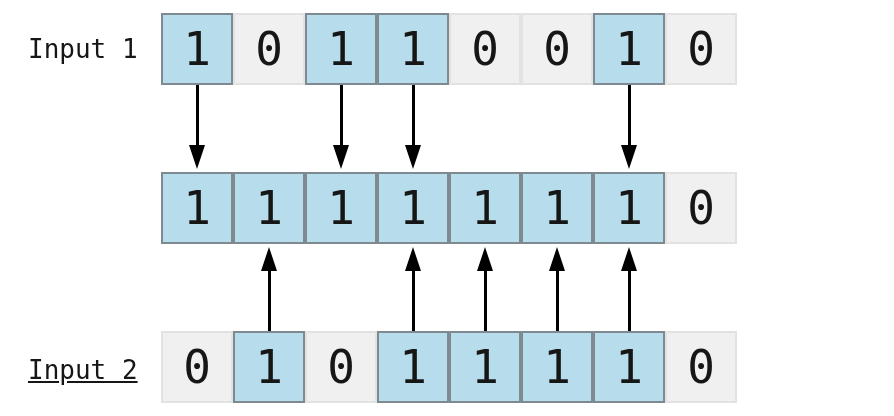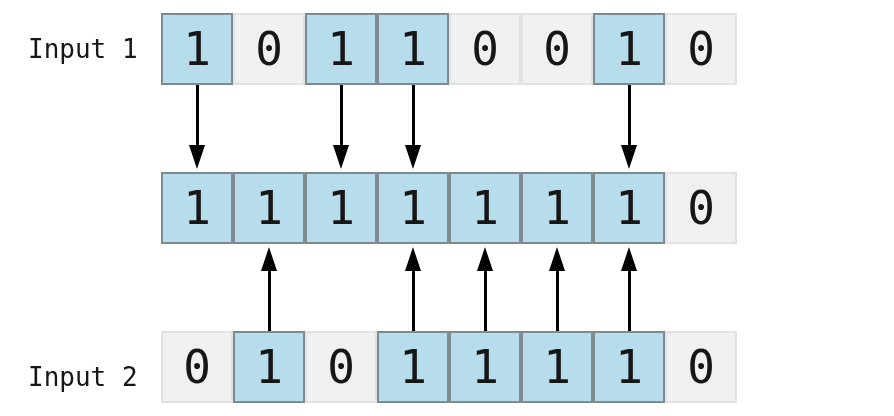--- a/index.html
+++ b/index.html
@@ -17,21 +17,21 @@
     display: flex; align-items: center; justify-content: center;
     font-size: 46px; line-height: 1; color: var(--text, #161616);
   }
   .cell.on  { background: var(--cell-on, #b7dceb); border: 2px solid var(--cell-on-border, #7e8a8f); }
   .cell.off { background: var(--cell-off, #f0f0f0); border: 2px solid var(--cell-off-border, #e2e2e2); }
   .row-label {
     position: absolute; height: 72px; display: flex; align-items: center;
     font-size: 26px; color: var(--text, #161616); white-space: pre;
   }
   .label-input1 { left: 28px; top: 13px; }
-  .label-input2 { left: 28px; top: 341px; }
+  .label-input2 { left: 28px; top: 334px; text-decoration: underline; }
   .label-result { left: 763px; top: 172px; }
   .arrows-layer { position: absolute; inset: 0; }
   .arrow { position: absolute; width: 16px; height: 84px; }
   .arrow .shaft { position: absolute; left: 6.5px; width: 3px; background: var(--arrow, #000); }
   .arrow .head {
     position: absolute; left: 0; width: 0; height: 0;
     border-left: 8px solid transparent; border-right: 8px solid transparent;
   }
   .arrow.down { top: 85px; }
   .arrow.down .shaft { top: 0; height: 62px; }

